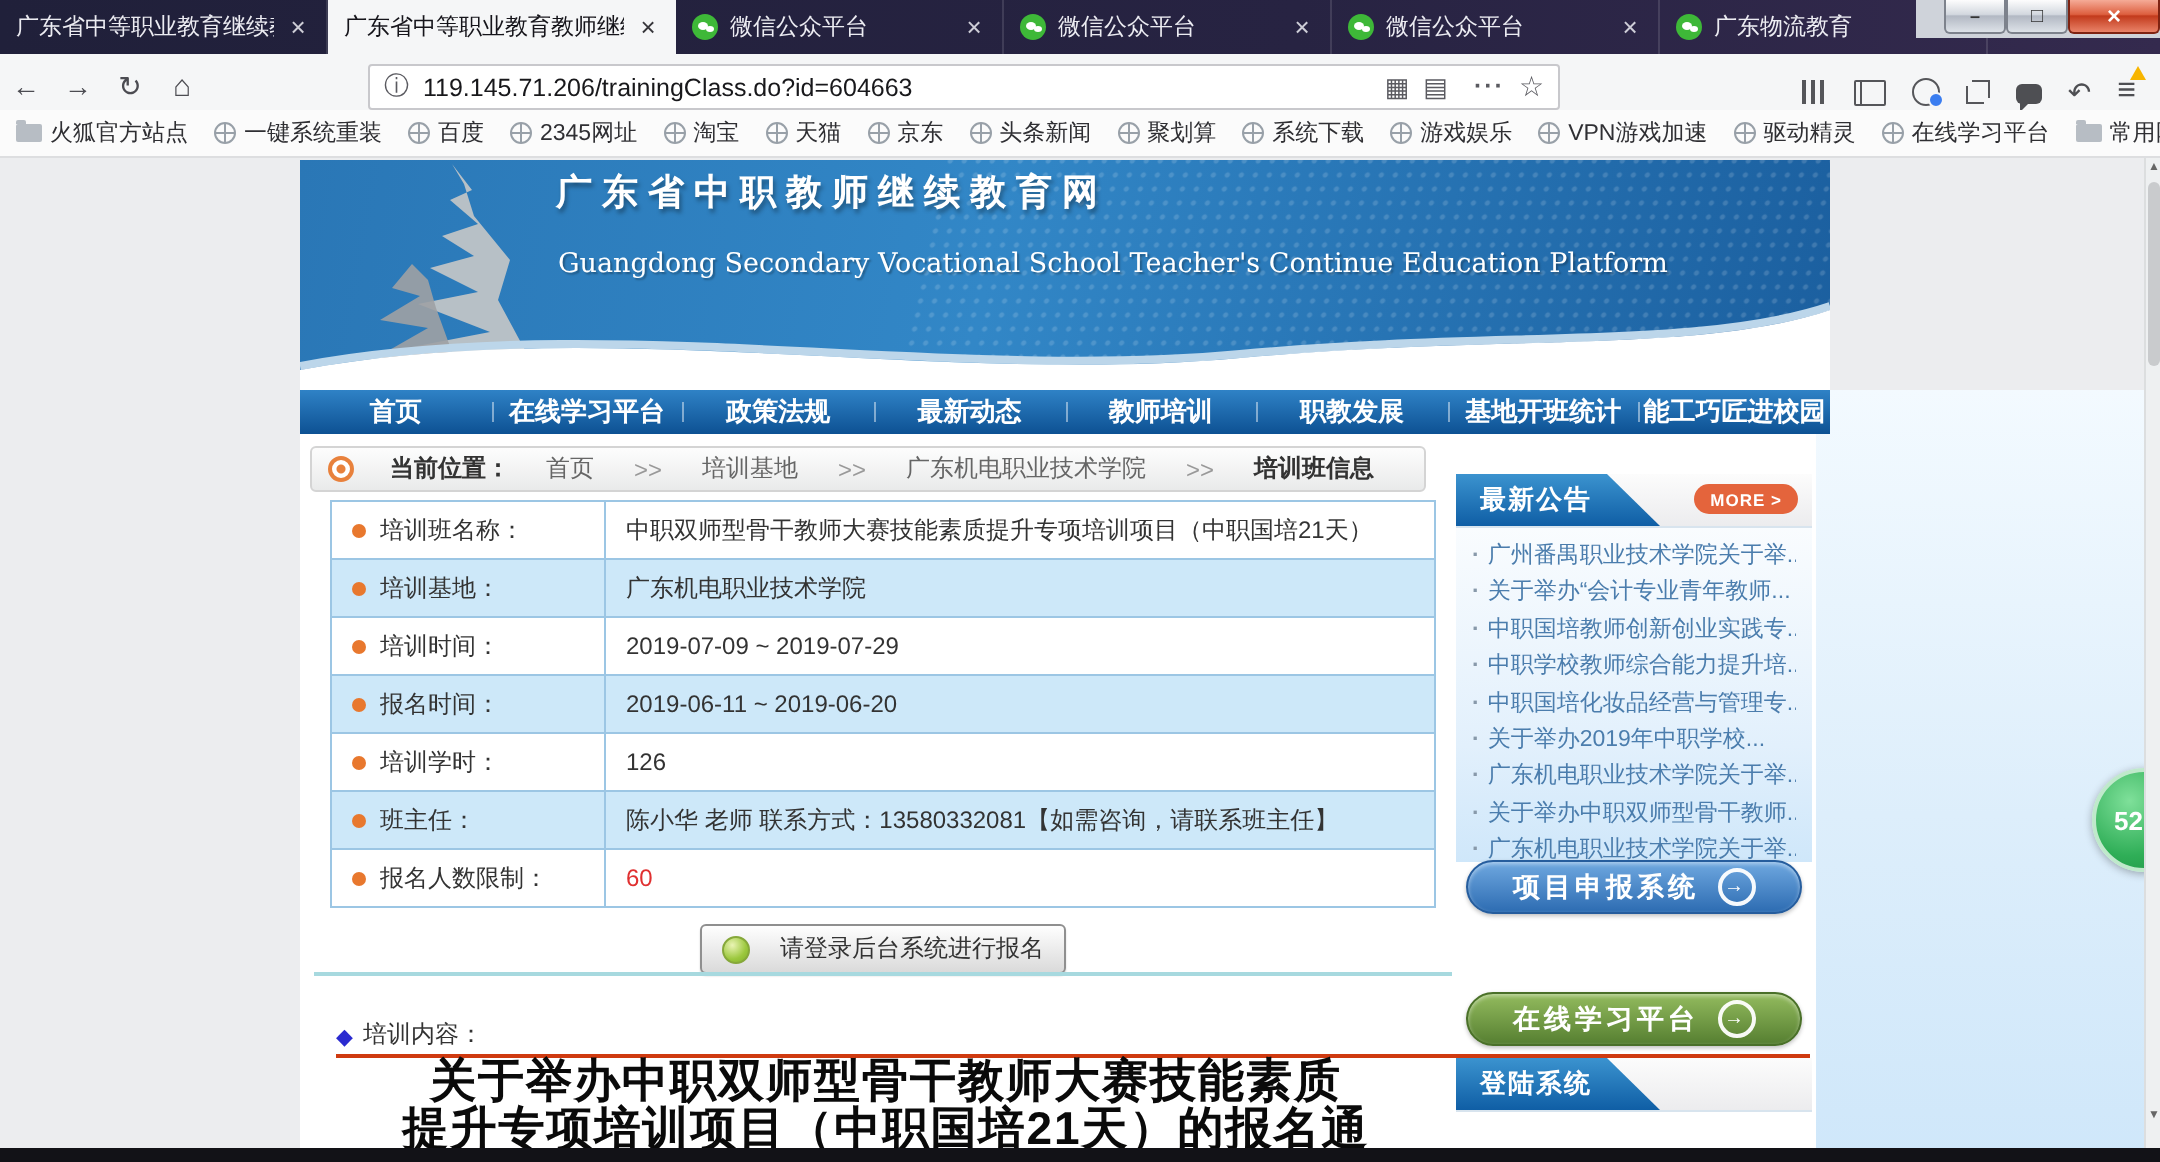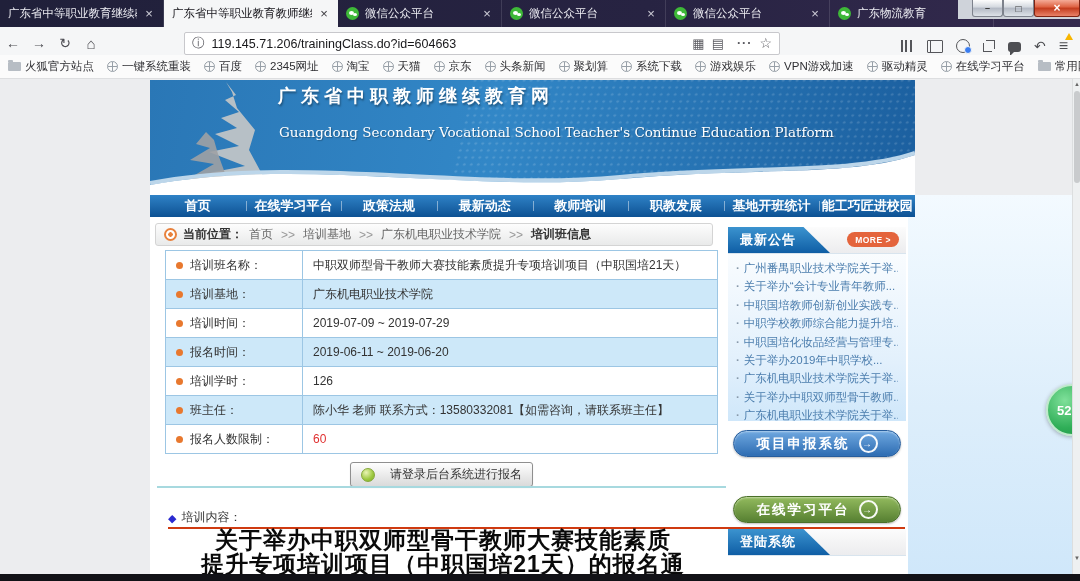--- a/index.html
+++ b/index.html
@@ -101,21 +101,21 @@
             font-family:"DejaVu Serif","Liberation Serif",serif;text-shadow:1px 1px 1px rgba(0,0,0,.3);white-space:nowrap}
   .wave{position:absolute;bottom:0;left:0;width:100%;height:46px}
 
   .mainnav{position:absolute;left:150px;top:116px;width:765px;height:22px;display:flex;align-items:center;
            background:linear-gradient(#2f82c6,#0d5193);color:#fff;font-size:13px;font-weight:bold}
   .nav-item{flex:1;text-align:center;position:relative;white-space:nowrap;cursor:default}
   .nav-item+.nav-item::before{content:"";position:absolute;left:0;top:4px;bottom:4px;width:1px;background:rgba(255,255,255,.45)}
 
   .breadcrumb{position:absolute;left:155px;top:144px;width:540px;height:21px;box-sizing:content-box;
               background:linear-gradient(#fdfdfd,#e9eaea);border:1px solid #d4d4d4;border-radius:3px;
-              display:flex;align-items:center;gap:6px;padding:0 8px;font-size:12px;color:#666;white-space:nowrap}
+              display:flex;align-items:center;gap:18px;padding:0 8px;font-size:12px;color:#666;white-space:nowrap}
   .bc-icon{width:9px;height:9px;border-radius:50%;border:2px solid #e8813c;
            background:radial-gradient(#e8813c 2px,#fff 2.5px);flex:none}
   .bc-prefix{font-weight:bold;color:#333}
   .bc-sep{color:#999;margin:0 2px}
   .bc-current{font-weight:bold;color:#333}
 
   .info-table{position:absolute;left:165px;top:171px;width:553px;border-collapse:collapse;
               font-size:12px;color:#333;background:#fff}
   .info-table td{border:1px solid #9cc6e4;height:28px;padding:0 10px}
   .info-table td.lbl{width:116px}
@@ -139,21 +139,21 @@
            line-height:23.5px;font-weight:bold;color:#0a0a0a;letter-spacing:1px;white-space:nowrap}
 
   
   .sidebox{position:absolute;left:728px;width:178px;background:#fff}
   .side-head{height:26px;position:relative;background:linear-gradient(#fcfcfc,#ececee);border-bottom:1px solid #d8e4ee}
   .tabblue{position:absolute;left:0;top:0;height:26px;width:102px;color:#fff;font-weight:bold;font-size:13px;
            letter-spacing:1px;display:flex;align-items:center;padding-left:12px;box-sizing:border-box;
            background:linear-gradient(#3b93cf,#0f5ea5);clip-path:polygon(0 0,74% 0,100% 100%,0 100%)}
   .more{position:absolute;right:7px;top:5px;background:#e4643c;color:#fff;font-size:8.5px;font-weight:bold;
         padding:2.5px 8px;border-radius:8px;letter-spacing:.5px;cursor:pointer}
-  .announce{top:148px;height:194px;background:linear-gradient(#ffffff,#e2f0fc 70%,#cfe7fa)}
+  .announce{top:158px;height:194px;background:linear-gradient(#ffffff,#e2f0fc 70%,#cfe7fa)}
   .announce ul{list-style:none;margin:5px 0 0;padding:0 8px}
   .announce li{font-size:11.5px;color:#4b7dad;line-height:18.4px;white-space:nowrap;overflow:hidden;cursor:pointer}
   .announce li::before{content:"\00B7";color:#8899aa;margin-right:4px;font-weight:bold}
 
   .pill{position:absolute;left:733px;width:168px;height:27px;border-radius:14px;display:flex;align-items:center;
         justify-content:center;gap:9px;color:#fff;font-size:13.5px;font-weight:bold;letter-spacing:2px;
         box-shadow:inset 0 1px 2px rgba(255,255,255,.45),0 1px 2px rgba(0,0,0,.25);cursor:pointer;box-sizing:border-box}
   .pill .arrow{width:15px;height:15px;border:2px solid rgba(255,255,255,.95);border-radius:50%;
         display:flex;align-items:center;justify-content:center;flex:none}
   .pill .arrow::before{content:"\2192";font-size:10px;line-height:1}

